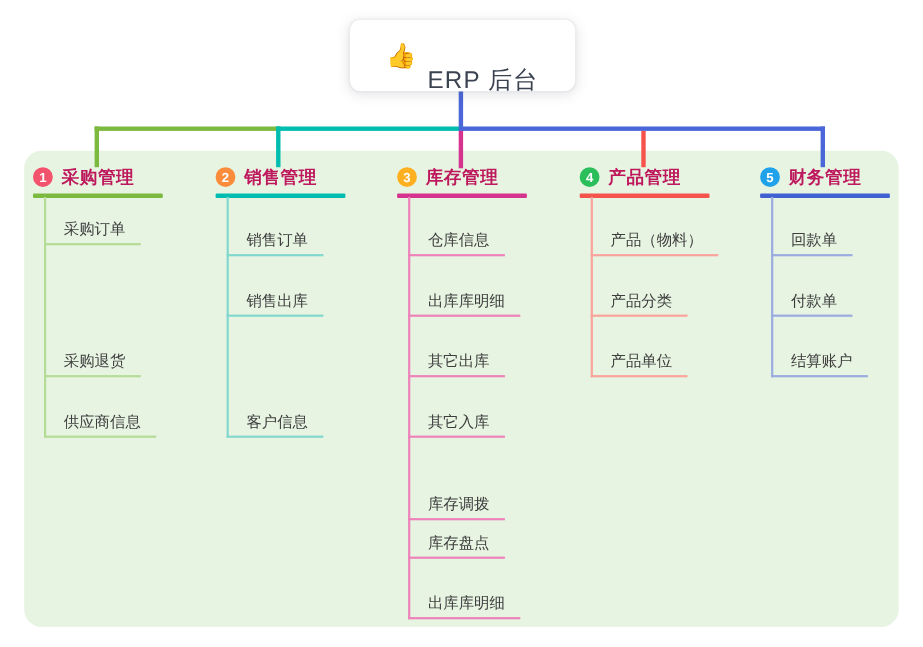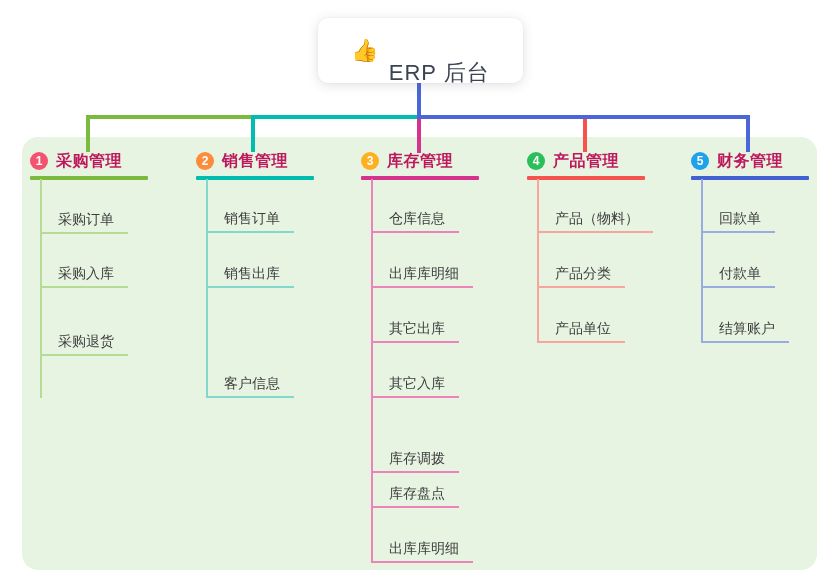--- a/index.html
+++ b/index.html
@@ -127,23 +127,23 @@
     <span class="root-title">ERP 后台</span>
   </div>
 
   <div class="branch" style="left:30px;">
     <div class="branch-header">
       <span class="badge" style="background: rgb(244, 83, 110);">1</span>
       <span class="branch-label">采购管理</span>
     </div>
     <div class="branch-underline" style="background: rgb(124, 186, 63);"></div>
     <div class="child-vline" style="height: 219px; background: rgb(181, 220, 150);"></div>
-    <div class="child" style="top: 58px; border-color: rgb(181, 220, 150);">采购订单</div>
-    <div class="child" style="top: 112px; border-color: rgb(181, 220, 150);">采购入库</div>
-    <div class="child" style="top: 180px; border-color: rgb(181, 220, 150);">采购退货</div>
+    <div class="child" style="top: 47px; border-color: rgb(181, 220, 150);">采购订单</div>
+    <div class="child" style="top: 167px; border-color: rgb(181, 220, 150);">采购退货</div>
+    <div class="child" style="top: 222px; border-color: rgb(181, 220, 150);">供应商信息</div>
   </div>
 
   <div class="branch" style="left:196px;">
     <div class="branch-header">
       <span class="badge" style="background: rgb(251, 140, 60);">2</span>
       <span class="branch-label">销售管理</span>
     </div>
     <div class="branch-underline" style="background: rgb(0, 189, 176);"></div>
     <div class="child-vline" style="height: 219px; background: rgb(130, 215, 206);"></div>
     <div class="child" style="top: 57px; border-color: rgb(130, 215, 206); text-align: center;">销售订单</div>

